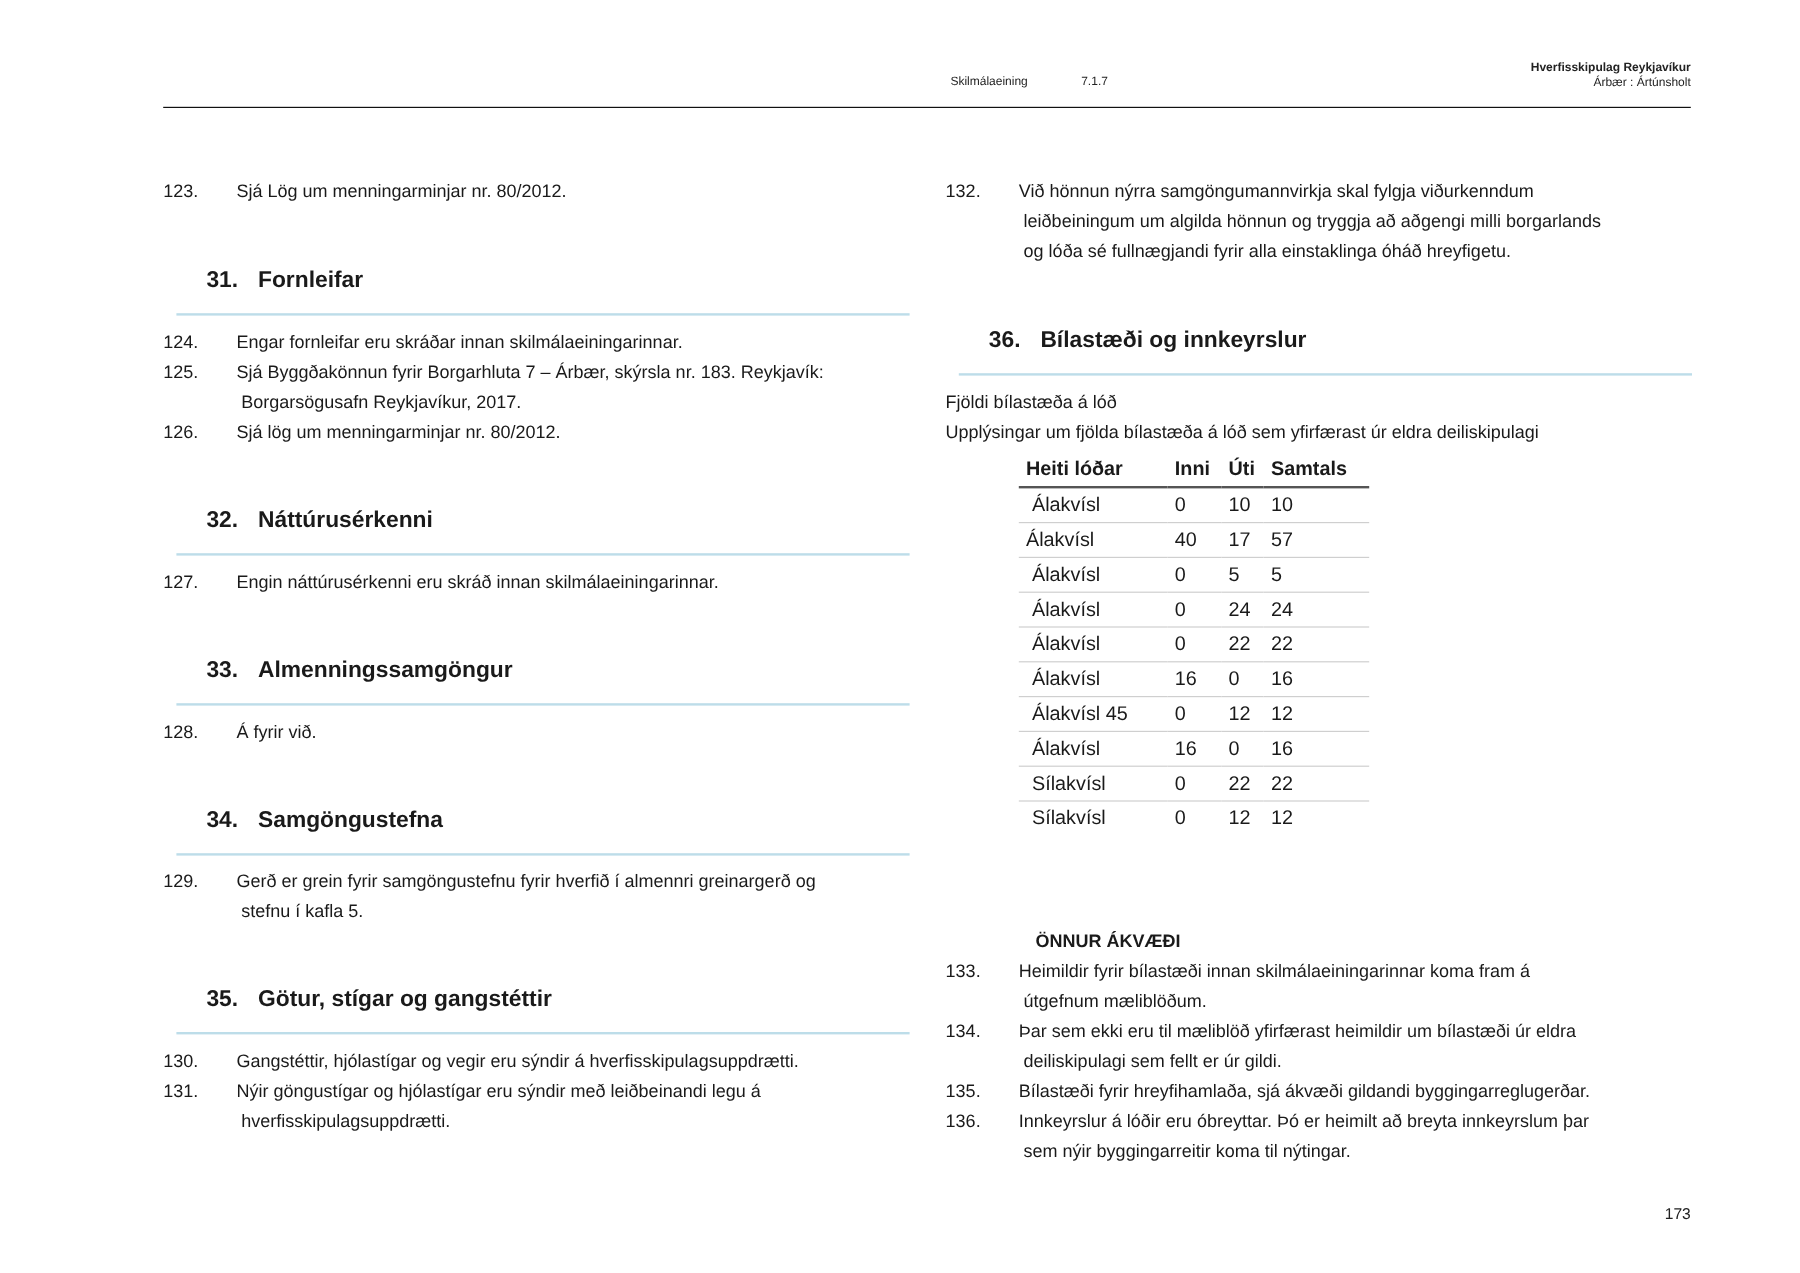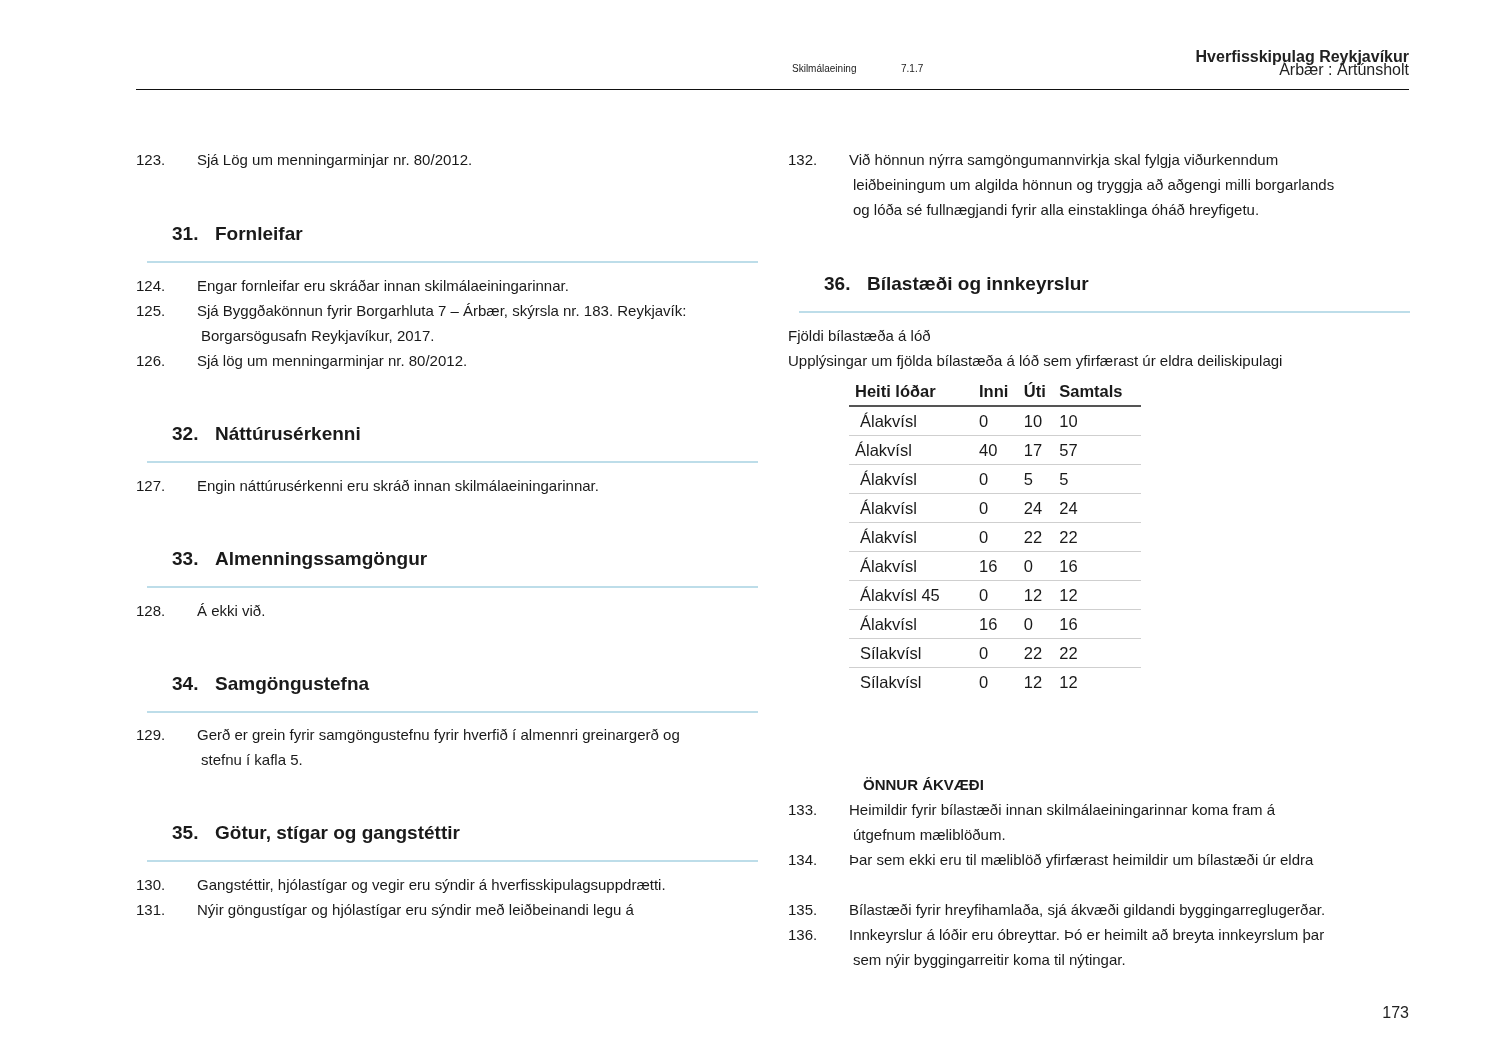--- a/index.html
+++ b/index.html
@@ -2,21 +2,21 @@
 <html><head>
   <meta charset="utf-8">
   <style>
     html, body { margin: 0; padding: 0; background: #ffffff; }
     body {
       width: 1500px; height: 1061px; position: relative; overflow: hidden;
       font-family: "Liberation Sans", sans-serif; color: #1a1a1a;
     }
     .hdr-left { position: absolute; top: 63px; left: 792px; font-size: 10px; color: #222; }
     .hdr-num { position: absolute; top: 63px; left: 901px; font-size: 10px; color: #222; }
-    .hdr-right { position: absolute; top: 50px; right: 91px; text-align: right; font-size: 16px; line-height: 13px; color: #222; }
+    .hdr-right { position: absolute; top: 50px; right: 91px; text-align: right; font-size: 10px; line-height: 13px; color: #222; }
     .hdr-right .t1 { font-weight: bold; }
     .hdr-rule { position: absolute; top: 89px; left: 136px; width: 1273px; height: 1px; background: #111; }
     .col { position: absolute; font-size: 15px; }
     .col-left { left: 136px; width: 622px; }
     .col-right { left: 788px; width: 622px; }
     .item { position: absolute; left: 0; right: 0; line-height: 25px; }
     .item .num { position: absolute; left: 0; top: 0; width: 50px; }
     .item .txt { margin-left: 61px; }
     .item .txt .cont { display: block; padding-left: 4px; }
     .section { position: absolute; left: 11px; right: 0; }
@@ -29,21 +29,21 @@
       position: absolute; left: 61px; top: 378px; border-collapse: collapse;
       font-size: 16.5px; width: 292px;
     }
     table.park th { text-align: left; font-weight: bold; padding: 0 0 0 6px; height: 27px; border-bottom: 2px solid #555; }
     table.park td { padding: 0 0 0 6px; height: 28px; border-bottom: 1px solid #cfcfcf; vertical-align: top; line-height: 28px; }
     table.park td.name { padding-left: 11px; width: 113px; }
     table.park td.name.flush { padding-left: 6px; }
     table.park td.name.wrap { line-height: 23px; padding-top: 3px; padding-bottom: 2px; }
     table.park tr:last-child td { border-bottom: none; }
     .other-h { position: absolute; left: 61px; font-weight: bold; font-size: 15px; margin-left: 14px; }
-    .page-num { position: absolute; top: 1004px; right: 91px; font-size: 16px; color: #222; }
+    .page-num { position: absolute; top: 1004px; right: 91px; font-size: 13px; color: #222; }
   </style>
 </head>
 <body>
 
 <div class="hdr-left">Skilmálaeining</div>
 <div class="hdr-num">7.1.7</div>
 <div class="hdr-right">
   <div class="t1">Hverfisskipulag Reykjavíkur</div>
   <div>Árbær : Ártúnsholt</div>
 </div>
@@ -80,21 +80,21 @@
     <span class="num">127.</span>
     <div class="txt">Engin náttúrusérkenni eru skráð innan skilmálaeiningarinnar.</div>
   </div>
 
   <div class="section" style="top:547px">
     <div class="h"><span class="n">33.</span><span>Almenningssamgöngur</span></div>
     <div class="rule" style="top:39px"></div>
   </div>
   <div class="item" style="top:598px">
     <span class="num">128.</span>
-    <div class="txt">Á ekki við.</div>
+    <div class="txt">Á fyrir við.</div>
   </div>
 
   <div class="section" style="top:672px">
     <div class="h"><span class="n">34.</span><span>Samgöngustefna</span></div>
     <div class="rule" style="top:39px"></div>
   </div>
   <div class="item" style="top:722px">
     <span class="num">129.</span>
     <div class="txt"><span>Gerð er grein fyrir samgöngustefnu fyrir hverfið í almennri greinargerð og</span><span class="cont">stefnu í kafla 5.</span></div>
   </div>
@@ -102,21 +102,21 @@
   <div class="section" style="top:821px">
     <div class="h"><span class="n">35.</span><span>Götur, stígar og gangstéttir</span></div>
     <div class="rule" style="top:39px"></div>
   </div>
   <div class="item" style="top:872px">
     <span class="num">130.</span>
     <div class="txt">Gangstéttir, hjólastígar og vegir eru sýndir á hverfisskipulagsuppdrætti.</div>
   </div>
   <div class="item" style="top:897px">
     <span class="num">131.</span>
-    <div class="txt"><span>Nýir göngustígar og hjólastígar eru sýndir með leiðbeinandi legu á</span></div>
+    <div class="txt"><span>Nýir göngustígar og hjólastígar eru sýndir með leiðbeinandi legu á</span><span class="cont">hverfisskipulagsuppdrætti.</span></div>
   </div>
 </div>
 
 <div class="col col-right" style="top:0;height:1061px;">
   <div class="item" style="top:147px">
     <span class="num">132.</span>
     <div class="txt"><span>Við hönnun nýrra samgöngumannvirkja skal fylgja viðurkenndum</span><span class="cont">leiðbeiningum um algilda hönnun og tryggja að aðgengi milli borgarlands</span><span class="cont">og lóða sé fullnægjandi fyrir alla einstaklinga óháð hreyfigetu.</span></div>
   </div>
 
   <div class="section" style="top:272px">
@@ -200,21 +200,21 @@
       </tbody>
   </table>
 
   <div class="other-h" style="top:776px">ÖNNUR ÁKVÆÐI</div>
   <div class="item" style="top:797px">
     <span class="num">133.</span>
     <div class="txt"><span>Heimildir fyrir bílastæði innan skilmálaeiningarinnar koma fram á</span><span class="cont">útgefnum mæliblöðum.</span></div>
   </div>
   <div class="item" style="top:847px">
     <span class="num">134.</span>
-    <div class="txt"><span>Þar sem ekki eru til mæliblöð yfirfærast heimildir um bílastæði úr eldra</span></div>
+    <div class="txt"><span>Þar sem ekki eru til mæliblöð yfirfærast heimildir um bílastæði úr eldra</span><span class="cont">deiliskipulagi sem fellt er úr gildi.</span></div>
   </div>
   <div class="item" style="top:897px">
     <span class="num">135.</span>
     <div class="txt">Bílastæði fyrir hreyfihamlaða, sjá ákvæði gildandi byggingarreglugerðar.</div>
   </div>
   <div class="item" style="top:922px">
     <span class="num">136.</span>
     <div class="txt"><span>Innkeyrslur á lóðir eru óbreyttar. Þó er heimilt að breyta innkeyrslum þar</span><span class="cont">sem nýir byggingarreitir koma til nýtingar.</span></div>
   </div>
 </div>

